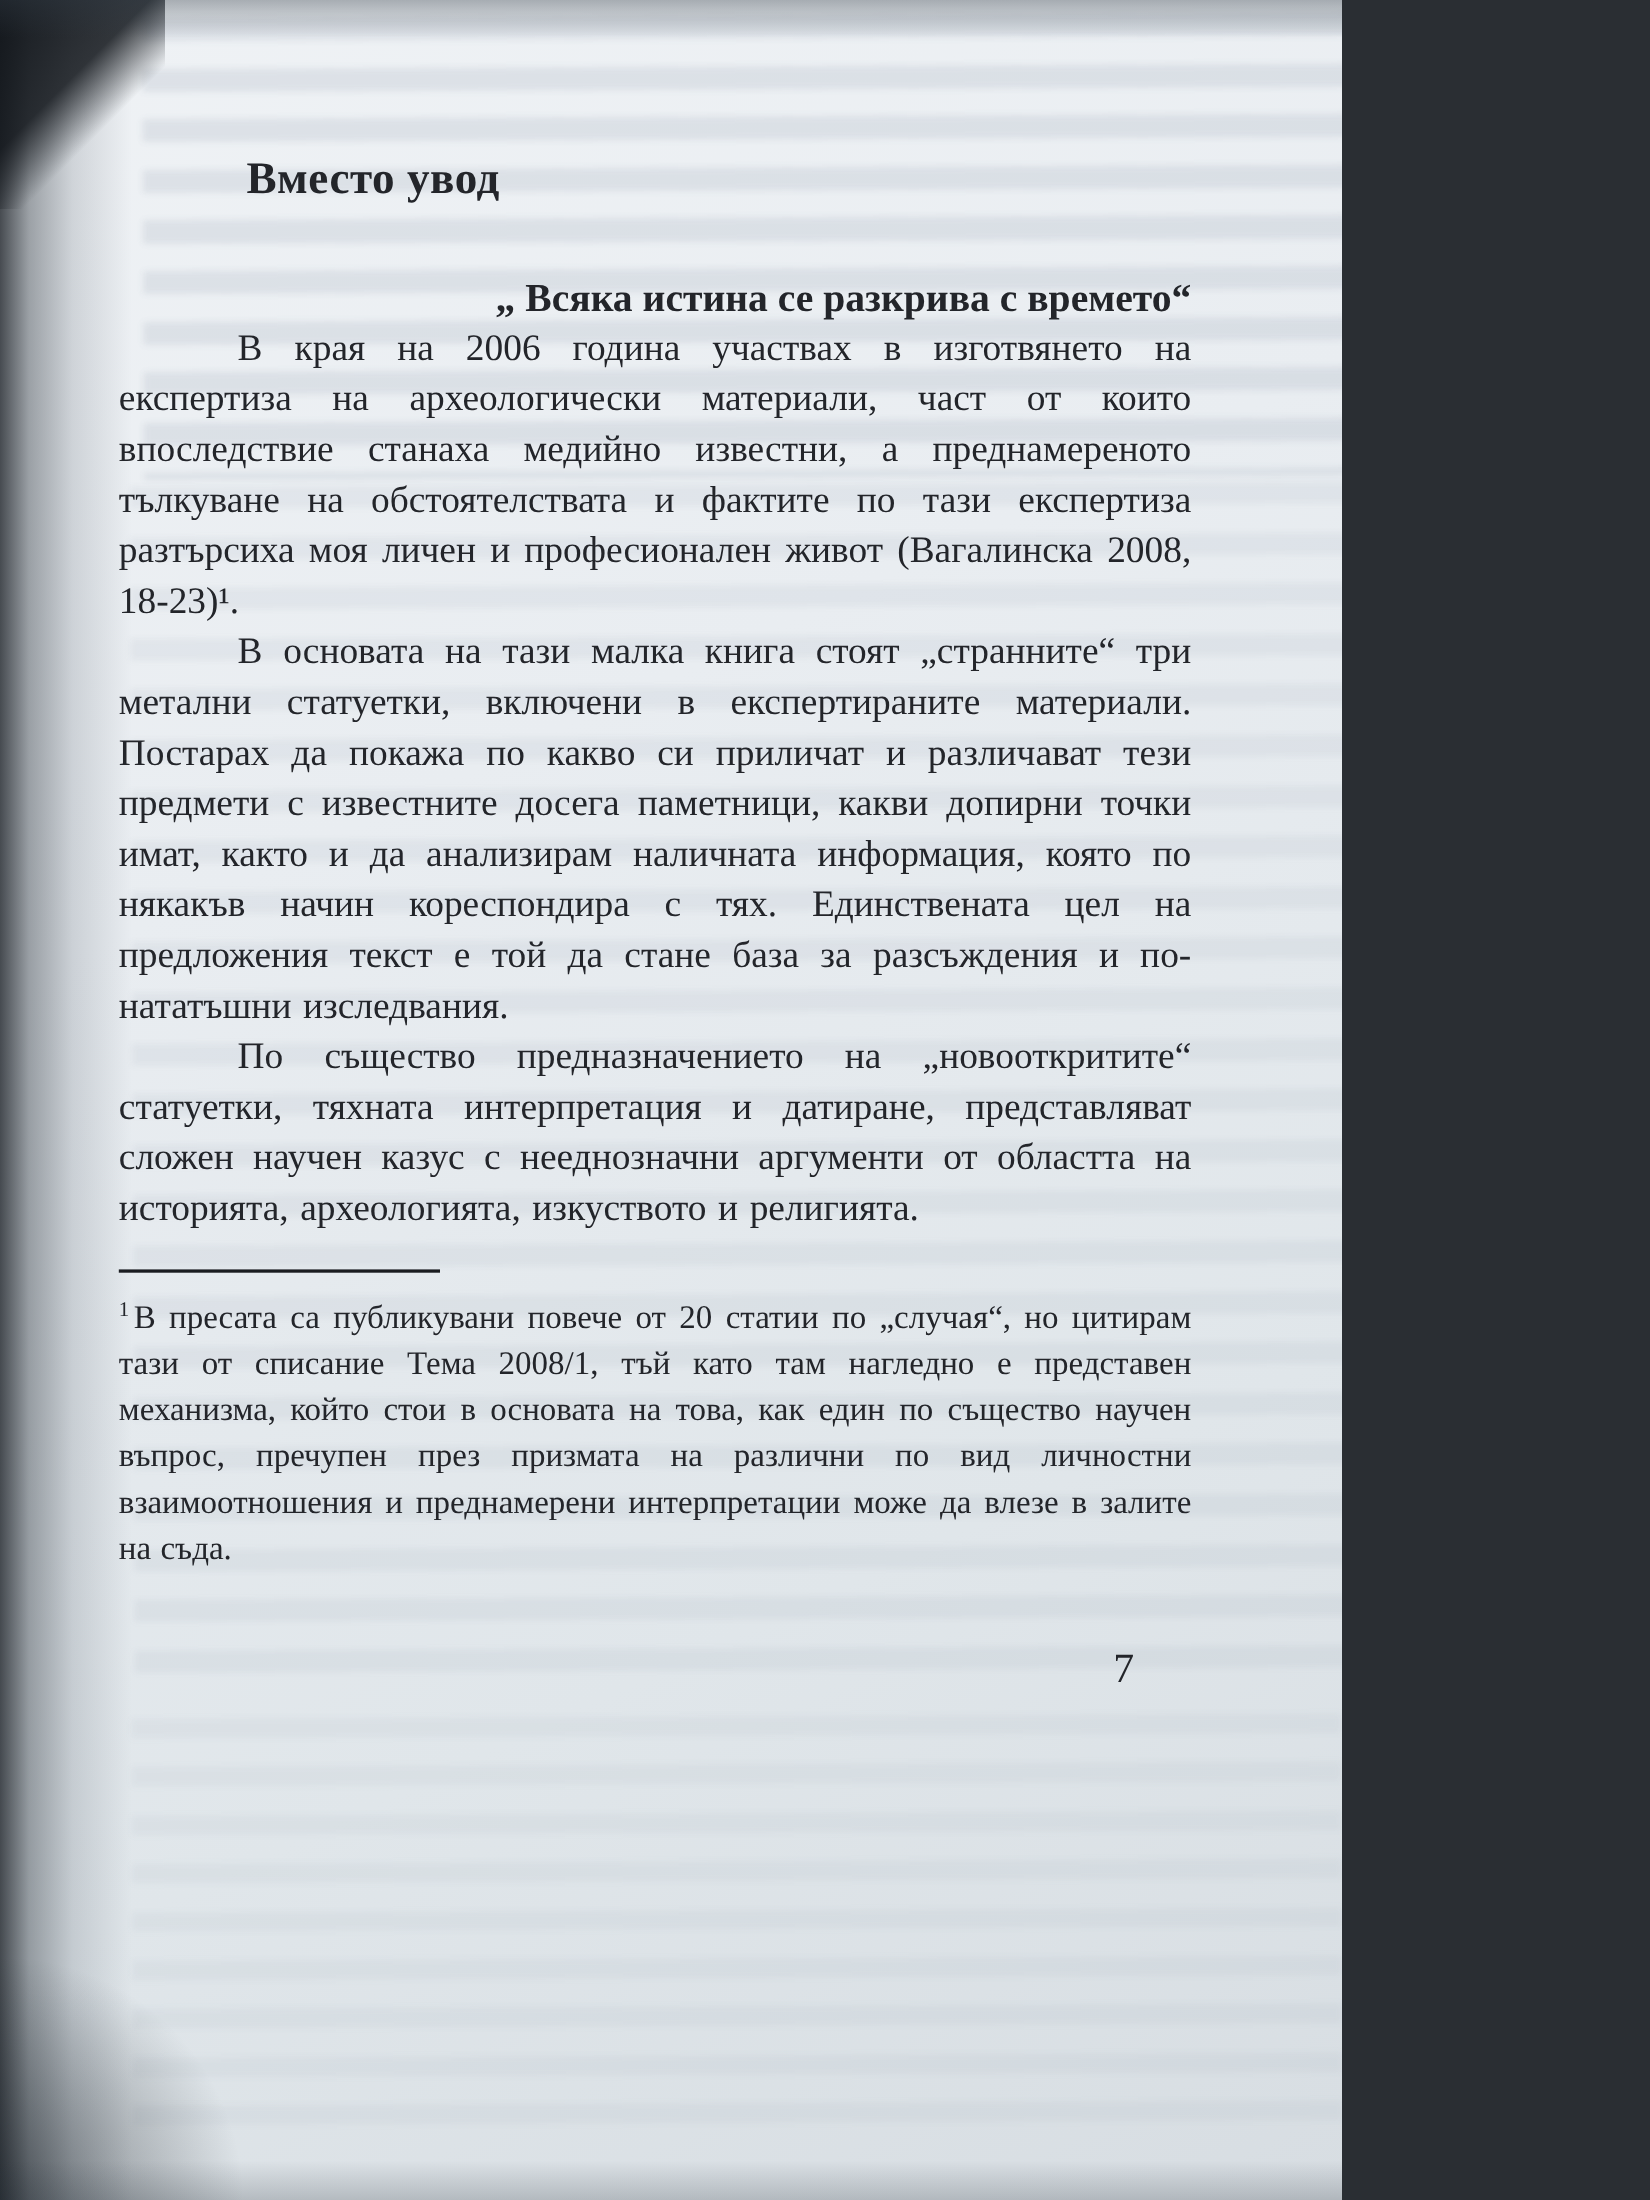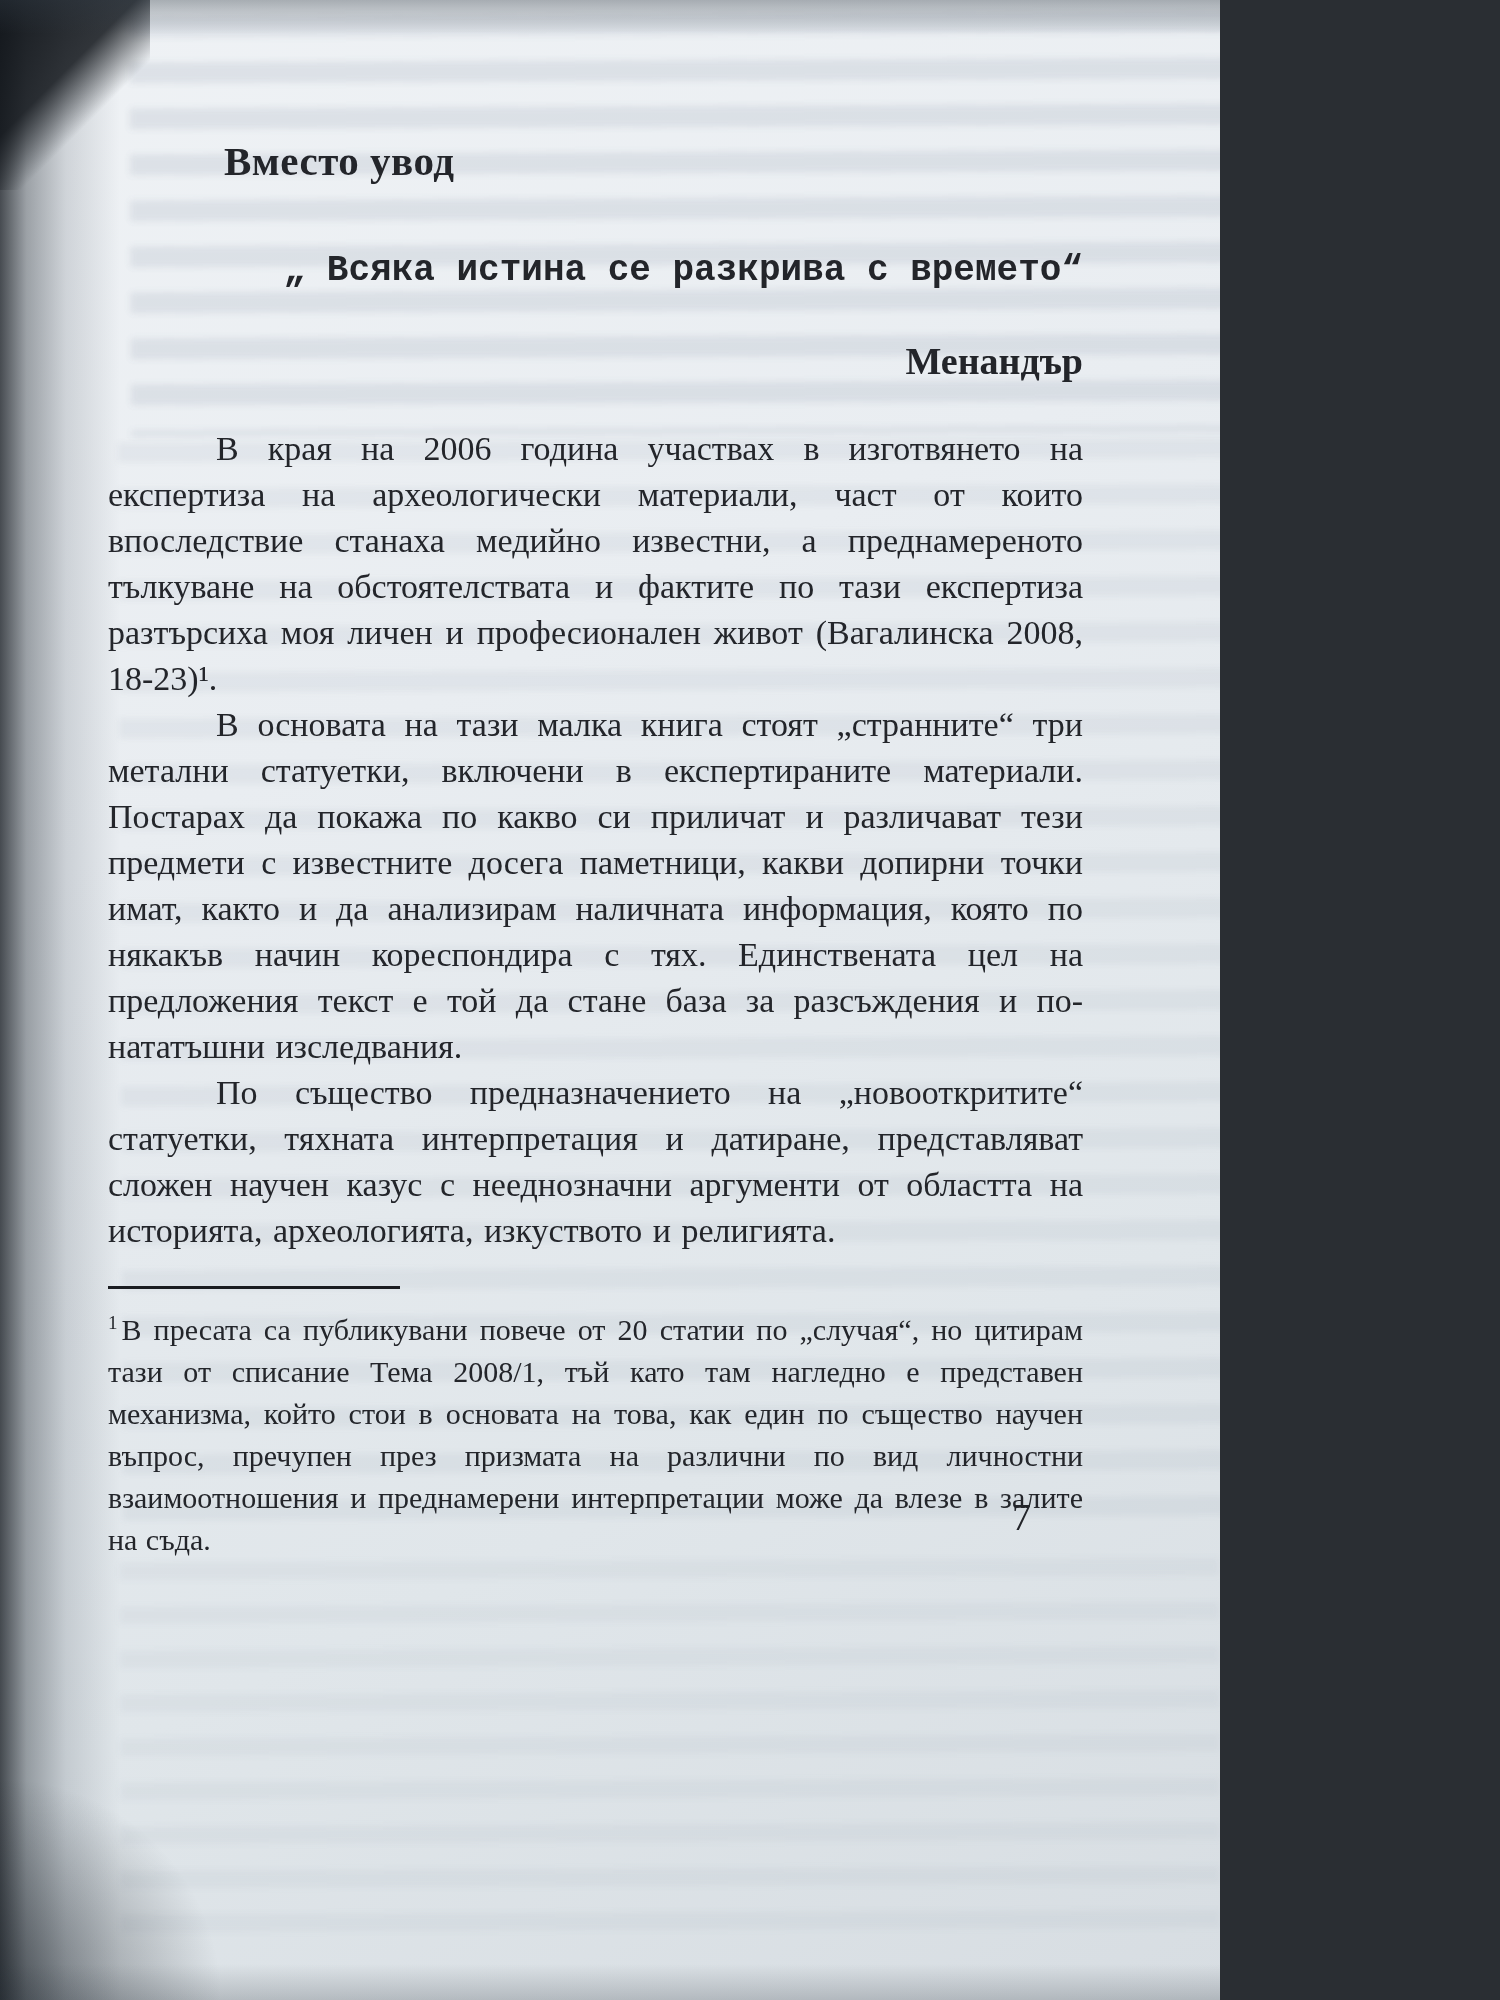--- a/index.html
+++ b/index.html
@@ -103,21 +103,20 @@
     line-height: 50px;
     letter-spacing: 0.5px;
   }
 
   .epigraph {
     margin: 0;
     font-size: 36px;
     font-weight: bold;
     line-height: 46px;
     text-align: right;
-    font-family: Liberation Mono, monospace;
   }
 
   .attribution {
     margin: 44px 0 42px 0;
     font-size: 38px;
     font-weight: bold;
     line-height: 46px;
     text-align: right;
   }
 
@@ -170,21 +169,20 @@
   <div class="bleed top"></div>
   <div class="bleed body"></div>
   <div class="bleed foot"></div>
 
   <div class="content">
 
     <h1 class="title">Вместо увод</h1>
 
     <p class="epigraph">„ Всяка истина се разкрива с времето“</p>
 
-    <p class="attribution">Менандър</p>
 
     <p class="body-par">В края на 2006 година участвах в изготвянето на експертиза на археологически материали, част от които впоследствие станаха медийно известни, а преднамереното тълкуване на обстоятелствата и фактите по тази експертиза разтърсиха моя личен и професионален живот (Вагалинска 2008, 18-23)¹.</p>
 
     <p class="body-par">В основата на тази малка книга стоят „странните“ три метални статуетки, включени в експертираните материали. Постарах да покажа по какво си приличат и различават тези предмети с известните досега паметници, какви допирни точки имат, както и да анализирам наличната информация, която по някакъв начин кореспондира с тях. Единствената цел на предложения текст е той да стане база за разсъждения и по-нататъшни изследвания.</p>
 
     <p class="body-par">По същество предназначението на „новооткритите“ статуетки, тяхната интерпретация и датиране, представляват сложен научен казус с нееднозначни аргументи от областта на историята, археологията, изкуството и религията.</p>
 
     <div class="footnote">
       <hr class="footnote-rule">
       <p class="footnote-text"><sup>1</sup><span>В пресата са публикувани повече от 20 статии по „случая“, но цитирам тази от списание Тема 2008/1, тъй като там нагледно е представен механизма, който стои в основата на това, как един по същество научен въпрос, пречупен през призмата на различни по вид личностни взаимоотношения и преднамерени интерпретации може да влезе в залите на съда.</span></p>

